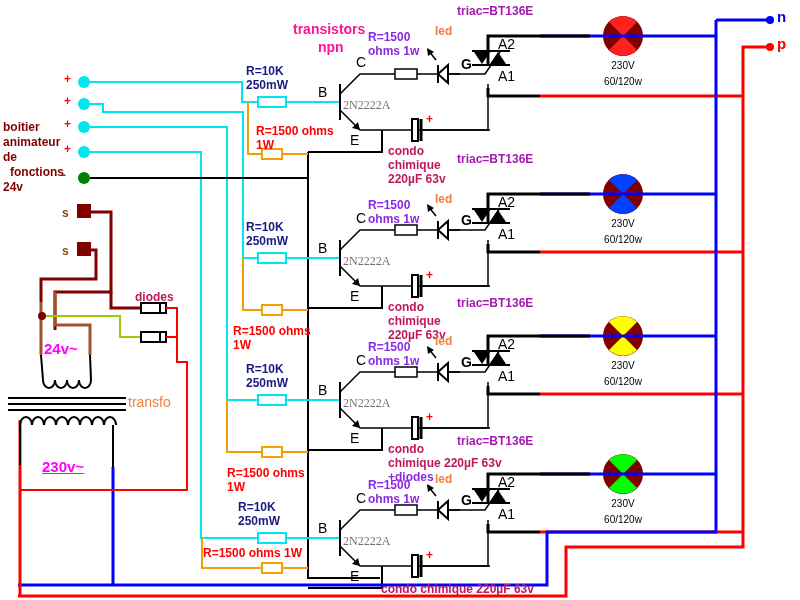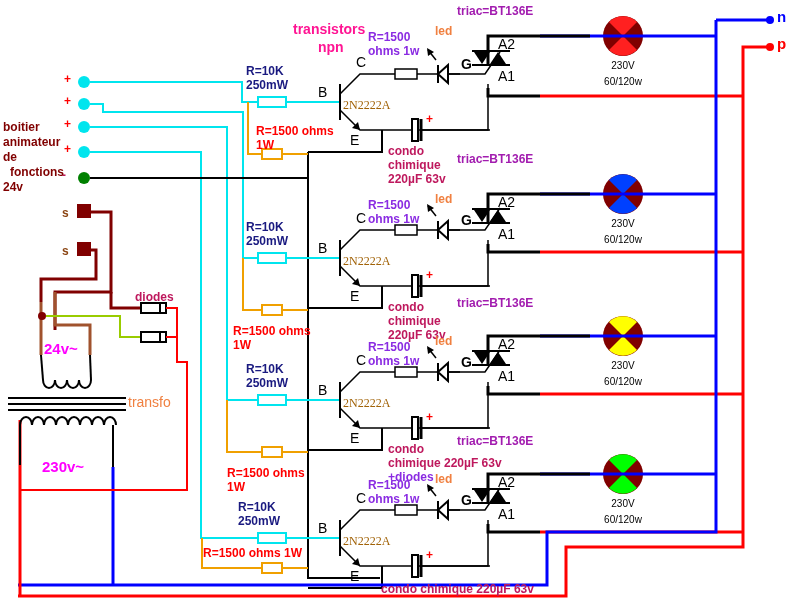--- a/index.html
+++ b/index.html
@@ -10,21 +10,21 @@
   .red { color:#ff0000; }
   .purple { color:#8a2be2; }
   .olive { color:#a21caf; }
   .orange { color:#f08040; }
   .blk { color:#be185d; }
   .maroon { color:#800000; }
   .magenta { color:#ff00ff; font-size:15px; }
   .pink { color:#ff1493; font-size:14px; line-height:18px; }
   .brownish { color:#8b4513; }
   .pin { position:absolute; font-size:14px; color:#000; font-weight:normal; }
-  .tr-name { position:absolute; font-family:"Liberation Serif", serif; font-size:12px; color:#a16207; }
+  .tr-name { position:absolute; font-family:"Liberation Serif", serif; font-size:12px; color:#737373; }
   .lamp-lbl { position:absolute; font-size:10px; line-height:16px; color:#000; text-align:center; width:90px; }
 </style>
 </head>
 <body>
 
 <div id="canvas">
 <svg id="wires" width="800" height="600">
       <circle cx="84" cy="82" r="6" fill="#00e5ee"></circle>
       <circle cx="84" cy="104" r="6" fill="#00e5ee"></circle>
       <circle cx="84" cy="127" r="6" fill="#00e5ee"></circle>
@@ -295,17 +295,17 @@
       <div class="lbl olive" style="left: 457px; top: 434px;">triac=BT136E</div>
       <div class="lamp-lbl" style="left: 578px; top: 496px;">230V</div>
       <div class="lamp-lbl" style="left: 578px; top: 512px;">60/120w</div>
       <div class="lbl " style="left: 777px; top: 10px; color: rgb(0, 0, 255); font-size: 15px;">n</div>
       <div class="lbl " style="left: 777px; top: 37px; color: rgb(255, 0, 0); font-size: 15px;">p</div>
       <div class="lbl brownish" style="left: 62px; top: 206px;">s</div>
       <div class="lbl brownish" style="left: 62px; top: 244px;">s</div>
       <div class="lbl blk" style="left: 135px; top: 290px;">diodes</div>
       <div class="lbl orange" style="left: 128px; top: 395px; font-weight: normal; font-size: 14px;">transfo</div>
       <div class="lbl magenta" style="left: 44px; top: 342px;">24v~</div>
-      <div class="lbl magenta" style="left: 42px; top: 460px;">230v~</div>
+      <div class="lbl magenta" style="left: 42px; top: 460px; text-decoration: underline;">230v~</div>
       <div class="lbl pink" style="left: 293px; top: 20px;">transistors</div>
       <div class="lbl pink" style="left: 318px; top: 38px;">npn</div>
     </div>
 </div>
 
 </body></html>

